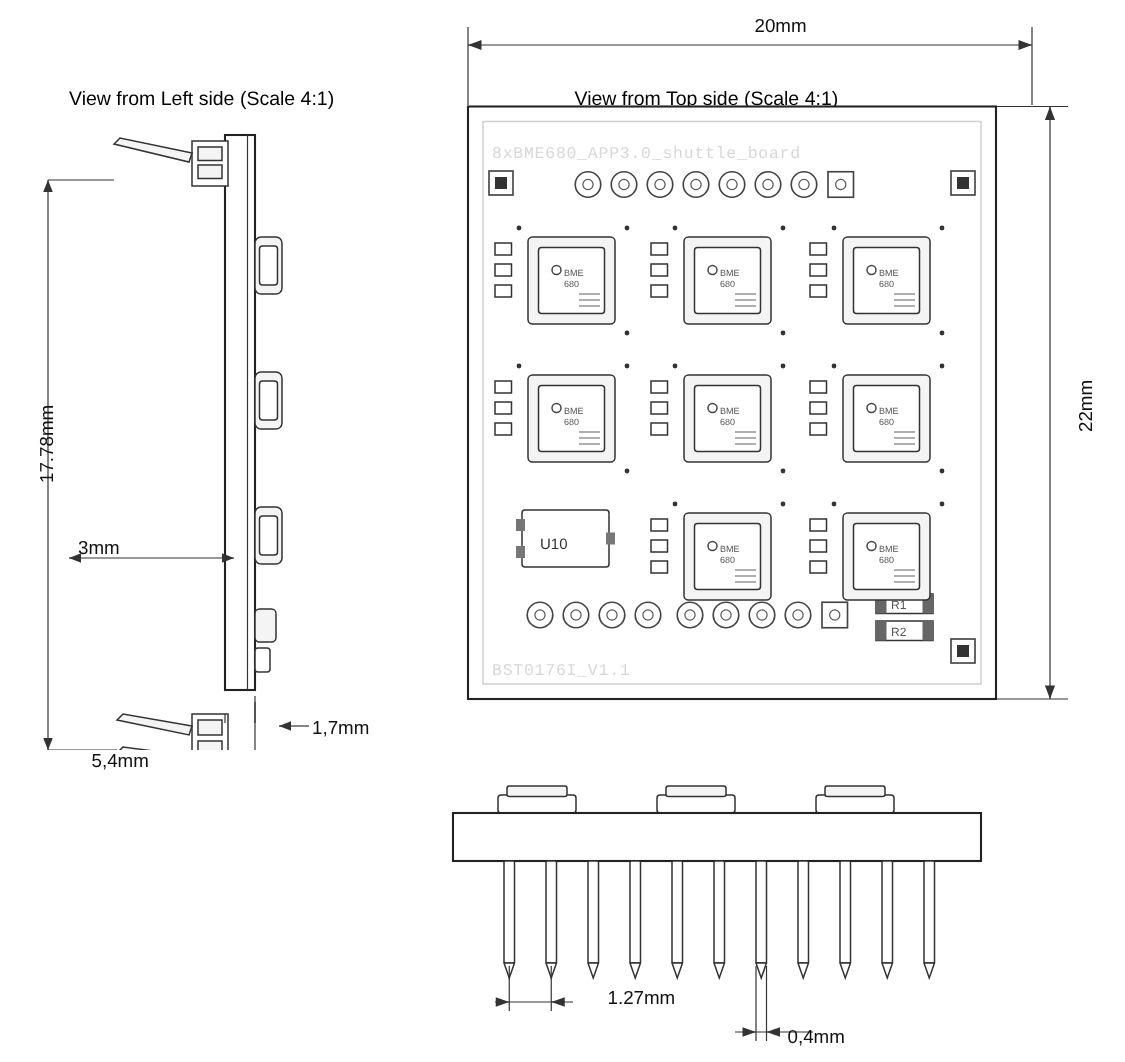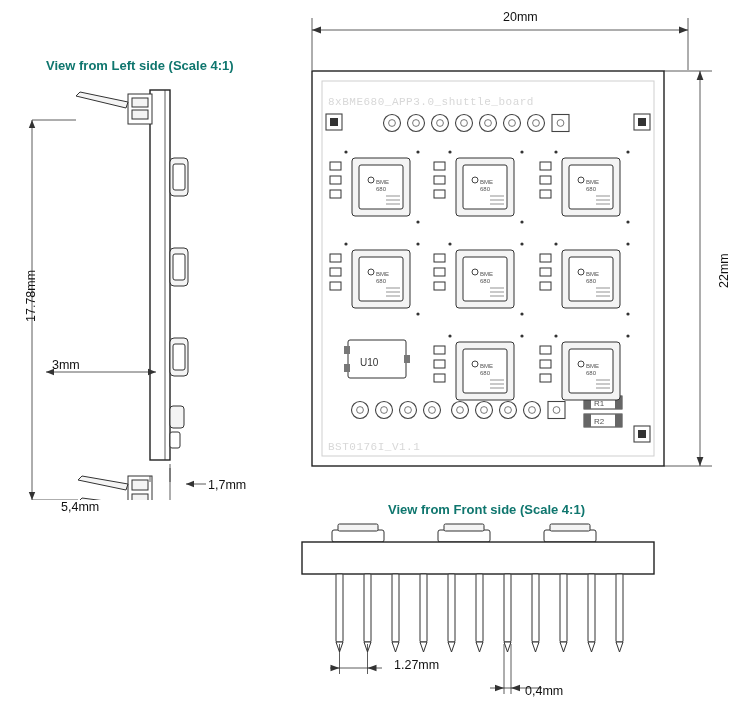--- a/index.html
+++ b/index.html
@@ -16,23 +16,23 @@
     overflow: hidden;
   }
   .stage {
     position: absolute;
     left: 0; top: 0;
     width: 750px; height: 708px;
   }
   .title {
     position: absolute;
     font-size: 13px;
-    color: #0f766e;
+    color: #000000;
     white-space: nowrap;
-    font-weight: 700;
+    font-weight: 400;
   }
   .dim {
     position: absolute;
     font-size: 12.5px;
     color: #111;
     white-space: nowrap;
   }
   .vert {
     transform-origin: 0 0;
     transform: rotate(-90deg);
@@ -61,21 +61,21 @@
     font-family: "Liberation Sans", sans-serif;
     font-size: 6px;
   }
 </style>
 </head>
 <body>
 
 <div class="stage">
 
   <div class="title" style="left:46px; top:58px;">View from Left side (Scale 4:1)</div>
-  <div class="title" style="left:388px; top:502px;">View from Front side (Scale 4:1)</div>
+  <div class="title" style="left:383px; top:58px;">View from Top side (Scale 4:1)</div>
 
   <svg width="300" height="420" style="position:absolute; left:10px; top:80px;">
 
     <rect x="140" y="10" width="20" height="370" class="pcb-fill"></rect>
 
     <line x1="155" y1="10" x2="155" y2="380" class="thin"></line>
 
     <rect x="118" y="14" width="24" height="30" class="pkg2"></rect>
     <rect x="122" y="18" width="16" height="9" class="pkg"></rect>
     <rect x="122" y="30" width="16" height="9" class="pkg"></rect>
@@ -413,16 +413,16 @@
     <path d="M49.5,146 l-9,-3.2 l0,6.4 z" fill="#333"></path>
     <path d="M77.5,146 l9,-3.2 l0,6.4 z" fill="#333"></path>
 
     <line x1="214" y1="122" x2="214" y2="172" class="ext"></line>
     <line x1="221" y1="122" x2="221" y2="172" class="ext"></line>
     <line x1="200" y1="166" x2="252" y2="166" class="ext"></line>
     <path d="M214,166 l-9,-3.2 l0,6.4 z" fill="#333"></path>
     <path d="M221,166 l9,-3.2 l0,6.4 z" fill="#333"></path>
   </svg>
 
-  <div class="dim" style="left:394px; top:658px;">1.27mm</div>
+  <div class="dim" style="left:405px; top:658px;">1.27mm</div>
   <div class="dim" style="left:525px; top:684px;">0,4mm</div>
 
 </div>
 
 </body></html>

